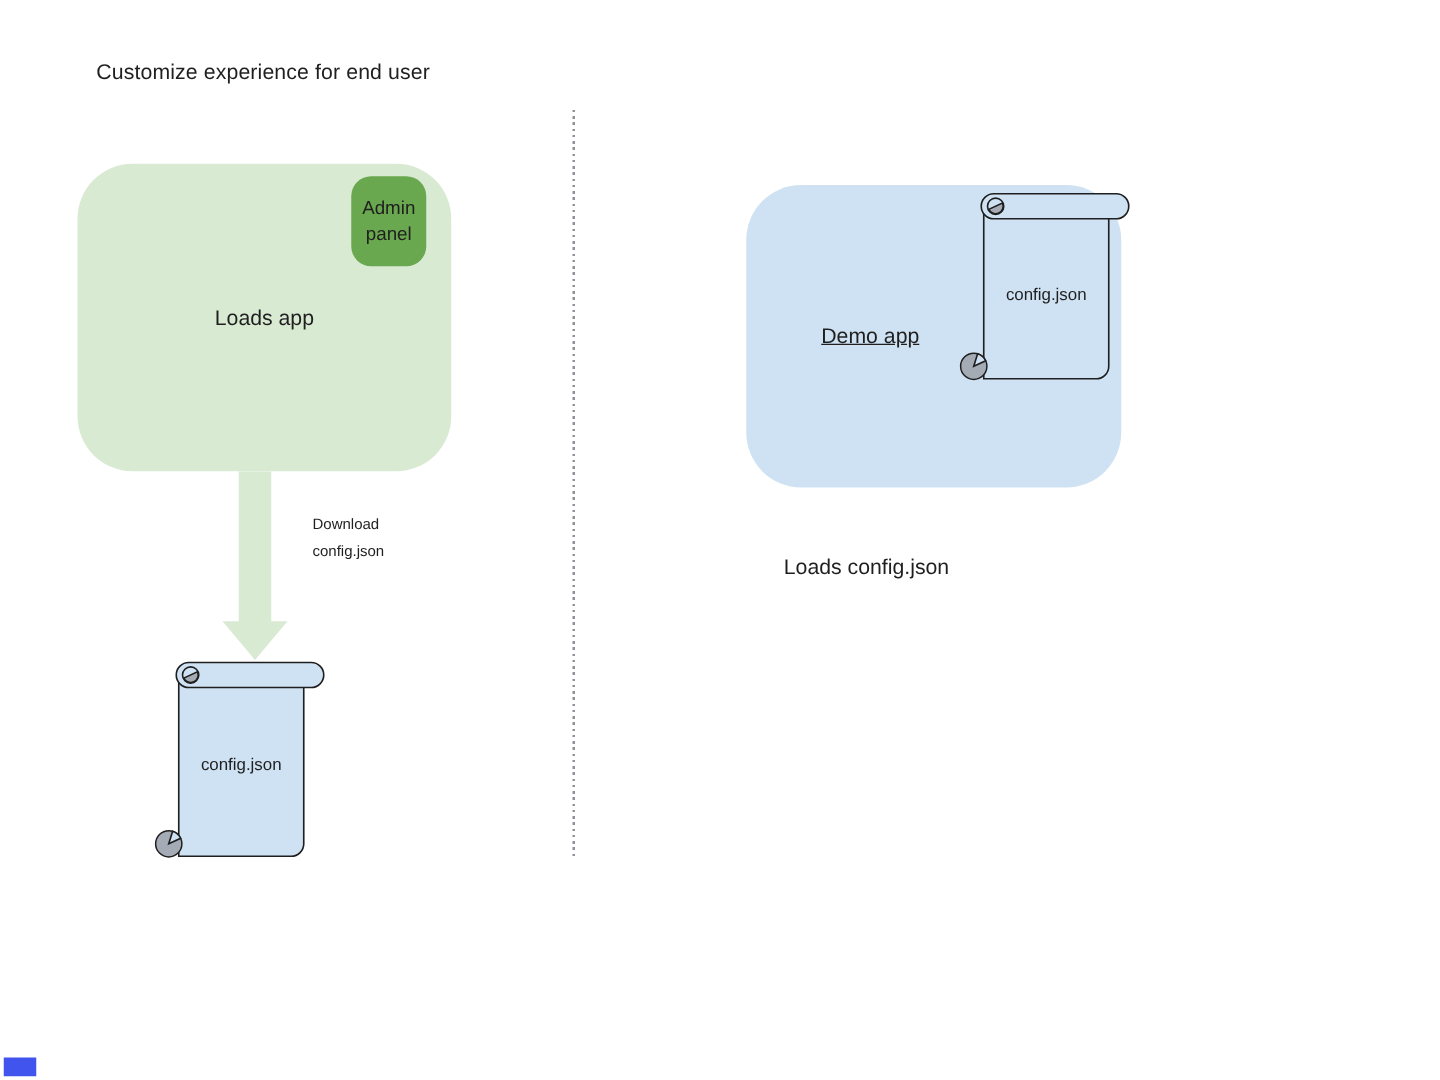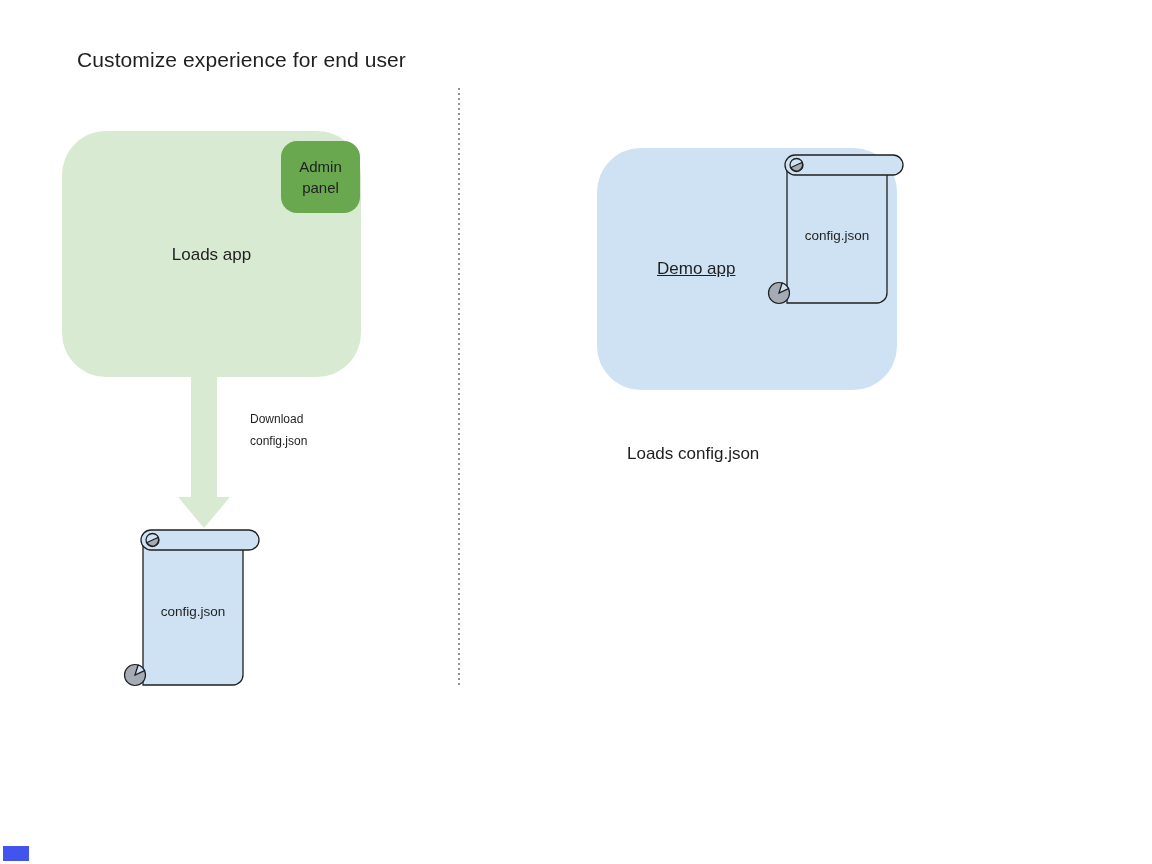--- a/index.html
+++ b/index.html
@@ -6,33 +6,33 @@
   #canvas{
     position:relative;
     width:1152px;height:864px;
     background:#ffffff;
     font-family:"Liberation Sans", sans-serif;
     color:var(--ink,#1f1f1f);
     overflow:hidden;
   }
   .abs{position:absolute;}
   .title{
-    font-size:21px;
+    font-size:17px;
     letter-spacing:.1px;
     color:var(--ink,#1f1f1f);
   }
   .app-box{
     border-radius:44px;
   }
   #admin-app{
     left:62px;top:131px;width:299px;height:246px;
     background:var(--light-green,#d9ead3);
   }
   #admin-panel{
-    left:281px;top:141px;width:79px;height:72px;
+    left:281px;top:141px;width:60px;height:72px;
     background:var(--green,#6aa84f);
     border-radius:16px;
     display:flex;align-items:center;justify-content:center;
     text-align:center;
     font-size:15px;line-height:21px;
   }
   .box-label{
     font-size:17px;
     color:var(--ink,#1f1f1f);
   }

